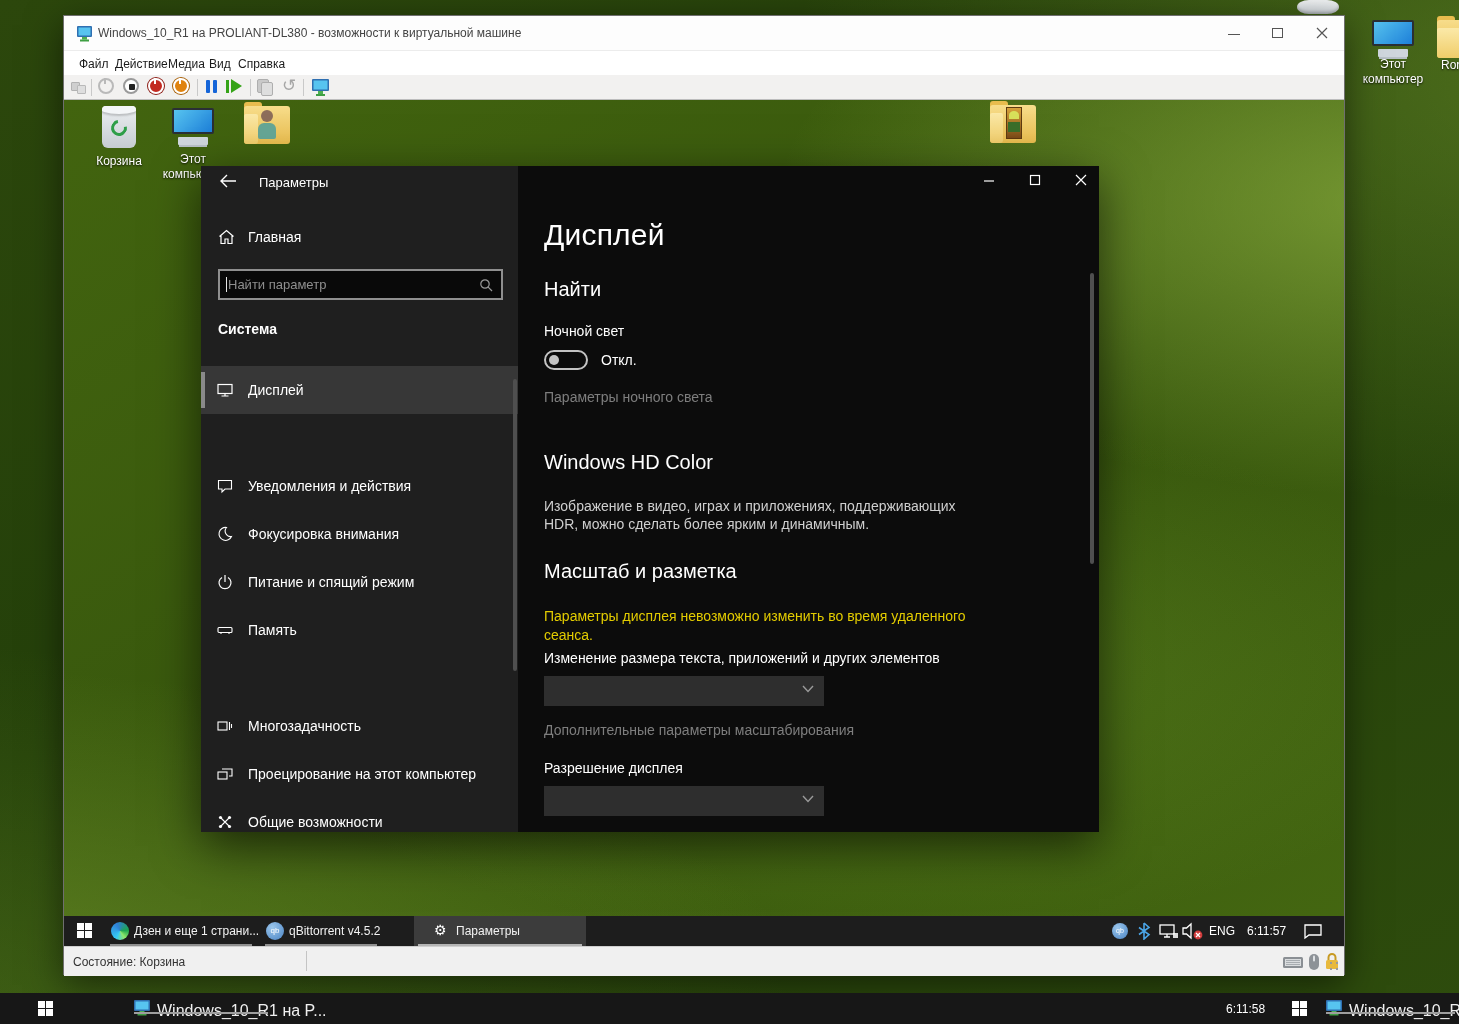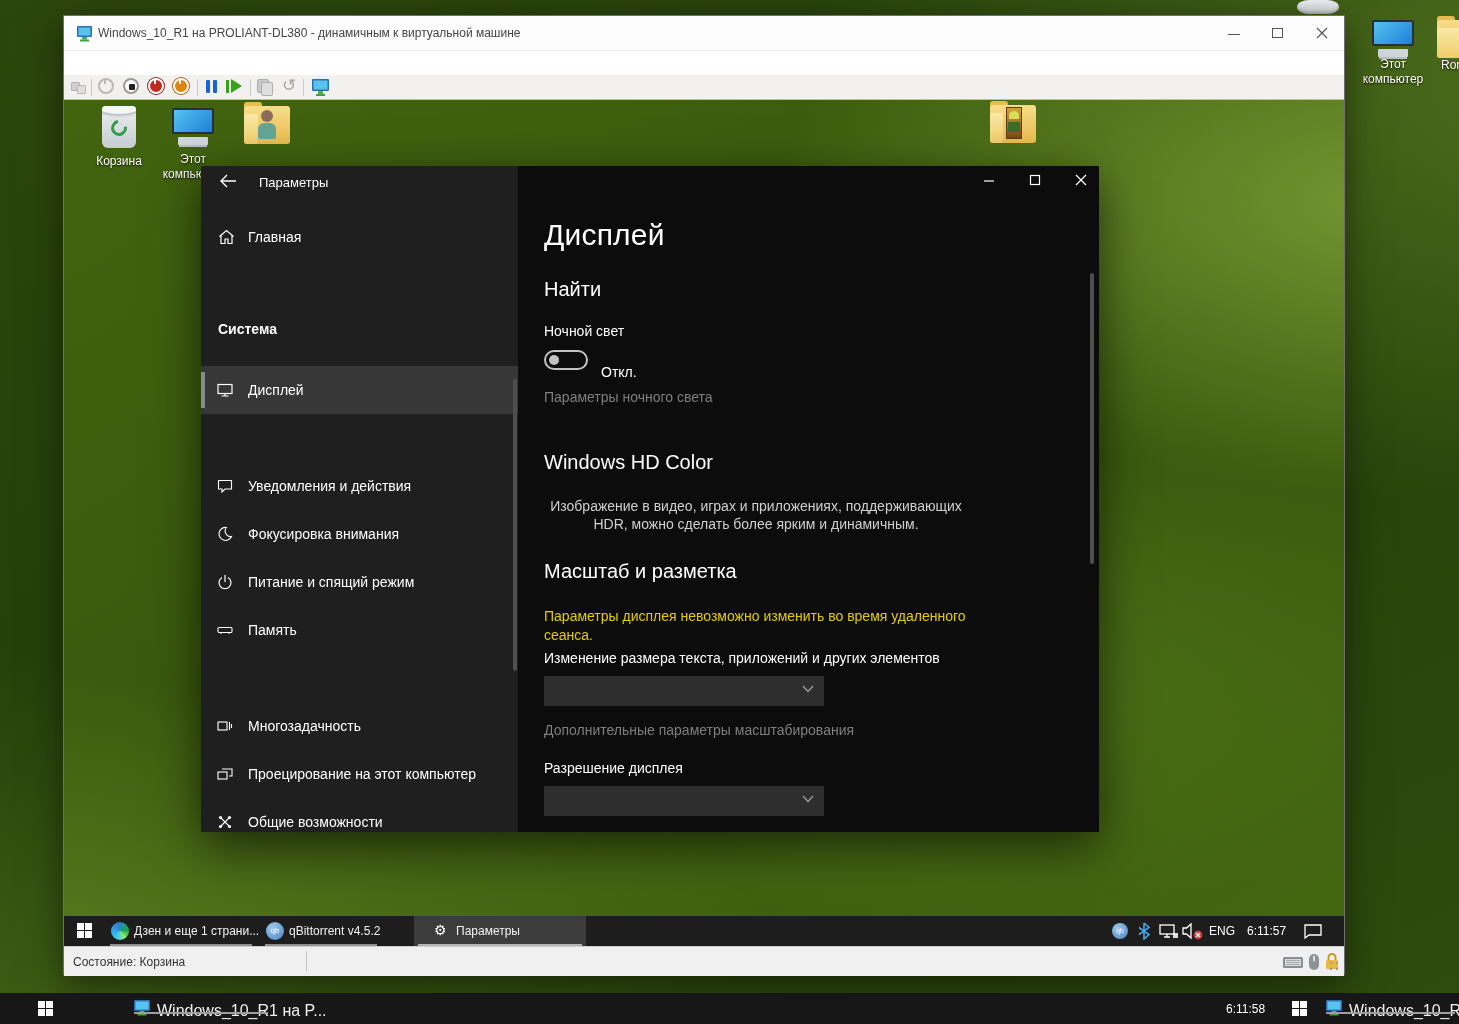--- a/index.html
+++ b/index.html
@@ -76,21 +76,21 @@
   .nav-ic { position:absolute; left:16px; top:16px; width:16px; height:16px; color:#fff; }
   .nav-lb { position:absolute; left:47px; top:16px; font-size:14px; white-space:nowrap; }
   #search-box { position:absolute; left:17px; top:103px; width:285px; height:31px; background:#090909; border:2px solid #8f8f8f; }
   #search-box input { position:absolute; left:8px; top:2px; width:240px; height:23px; background:transparent; border:none; outline:none; color:#ddd; font-size:13px; font-family:inherit; }
   #search-box input::placeholder { color:#8f8f8f; opacity:1; }
   .caret { position:absolute; left:6px; top:6px; width:1px; height:15px; background:#e6e6e6; }
   .h1 { color:#fff; font-size:30px; font-weight:300; letter-spacing:.2px; }
   .h2 { color:#fff; font-size:20px; font-weight:300; }
   .lbl { color:#fff; font-size:14px; }
   .dim { color:#7e7e7e; font-size:14px; }
-  .body-txt { color:#cfcfcf; font-size:14px; line-height:1.32;text-align:center; }
+  .body-txt { color:#cfcfcf; font-size:14px; line-height:1.32; }
   .warn { color:#e3cc00; font-size:14px; line-height:1.35; }
   .toggle { position:absolute; width:44px; height:20px; border:2px solid #c3c3c3; border-radius:10px; }
   .toggle .knob { position:absolute; left:3px; top:3px; width:10px; height:10px; border-radius:50%; background:#c3c3c3; }
   .dd { position:absolute; width:280px; height:30px; background:#2e2e2e; }
   .dd svg { position:absolute; right:10px; top:9px; }
   .sbar { position:absolute; width:4px; background:#4f4f4f; border-radius:2px; }
 
   
   #vm-taskbar { left:0; top:816px; width:1280px; height:30px; background:#1d1d1d;padding-left:34px; }
   .startlogo { display:grid; grid-template-columns:7px 7px; grid-template-rows:7px 7px; gap:1px; }
@@ -134,34 +134,41 @@
 
   <div id="vm-window" class="abs">
 
     <div id="vm-titlebar" class="abs">
       <svg class="abs" style="left:12px; top:9px;" width="18" height="17" viewBox="0 0 18 17">
         <rect x="1" y="1" width="15" height="11" rx="1" fill="#2f6fb1"></rect>
         <rect x="2.5" y="2.5" width="12" height="8" fill="#57c4f0"></rect>
         <rect x="6" y="12" width="5" height="2.5" fill="#4caf50"></rect>
         <rect x="4" y="14.5" width="9" height="2" fill="#3f9f43"></rect>
       </svg>
-      <span class="title">Windows_10_R1 на PROLIANT-DL380 - динамичным к виртуальной машине</span>
+      <span class="title">Windows_10_R1 на PROLIANT-DL380 - возможности к виртуальной машине</span>
       <div class="winbtn" style="right:88px;">
           <div class="bar"></div>
         </div>
       <div class="winbtn" style="right:44px;">
           <div class="box"></div>
         </div>
       <div class="winbtn" style="right:0;">
         <svg style="position:absolute; left:16px; top:11px;" width="12" height="12" viewBox="0 0 12 12">
           <path d="M1 1 L11 11 M11 1 L1 11" stroke="#555" stroke-width="1.2"></path>
         </svg>
       </div>
     </div>
 
+    <div id="vm-menubar" class="abs">
+      <span class="menu-item" style="left:10px;">Файл</span>
+      <span class="menu-item" style="left:46px;">Действие</span>
+      <span class="menu-item" style="left:99px;">Медиа</span>
+      <span class="menu-item" style="left:140px;">Вид</span>
+      <span class="menu-item" style="left:169px;">Справка</span>
+    </div>
 
     <div id="vm-toolbar" class="abs">
       <div class="ticon" style="left:6px;">
         <div style="position:absolute; left:1px; top:4px; width:9px; height:9px; background:#cfcfcf; border:1px solid #b2b2b2; border-radius:1px;"></div>
         <div style="position:absolute; left:7px; top:7px; width:9px; height:9px; background:#dedede; border:1px solid #b9b9b9; border-radius:1px;"></div>
       </div>
       <div class="tsep" style="left:27px;"></div>
       <div class="ticon" style="left:34px;">
           <div class="ring plain">
             <div class="stub"></div>
@@ -255,20 +262,28 @@
           </div>
           <div class="abs" style="left:58px; top:9px; color:#fff; font-size:13px;">Параметры</div>
 
           <div class="abs" style="left:0; top:55px; width:317px; height:34px;">
             <svg class="abs" style="left:17px; top:8px;" width="17" height="16" viewBox="0 0 17 16">
               <path d="M1.5 7.5 L8.5 1.5 L15.5 7.5 M3 6.5 V14.5 H7 V10 H10 V14.5 H14 V6.5" stroke="#fff" stroke-width="1.2" fill="none"></path>
             </svg>
             <span class="abs" style="left:47px; top:8px; color:#fff; font-size:14px;">Главная</span>
           </div>
 
+          <div id="search-box">
+            <div class="caret"></div>
+            <input type="text" placeholder="Найти параметр" style="">
+            <svg class="abs" style="right:8px; top:7px;" width="14" height="14" viewBox="0 0 14 14">
+              <circle cx="6" cy="6" r="4.2" stroke="#9a9a9a" stroke-width="1.2" fill="none"></circle>
+              <path d="M9.2 9.2 L13 13" stroke="#9a9a9a" stroke-width="1.2"></path>
+            </svg>
+          </div>
 
           <div class="abs" style="left:17px; top:155px; color:#fff; font-size:14px; font-weight:bold;">Система</div>
 
           <div class="nav-row sel" style="top:200px;">
             <svg class="nav-ic" viewBox="0 0 16 16">
                 <rect x="1" y="2.5" width="14" height="9" stroke="#fff" fill="none" stroke-width="1.2"></rect>
                 <path d="M8 11.5 V14 M4.5 14 H11.5" stroke="#fff" stroke-width="1.2"></path>
               </svg>
             <span class="nav-lb">Дисплей</span>
           </div>
@@ -334,21 +349,21 @@
         <div class="s-ctl" style="left:857px;"><svg width="12" height="12" viewBox="0 0 12 12">
               <path d="M1 1 L11 11 M11 1 L1 11" stroke="#fff" stroke-width="1.2"></path>
             </svg></div>
 
         <div class="abs h1" style="left:343px; top:52px;">Дисплей</div>
         <div class="abs h2" style="left:343px; top:112px;">Найти</div>
         <div class="abs lbl" style="left:343px; top:157px;">Ночной свет</div>
         <div class="toggle" style="left:343px; top:184px;">
             <div class="knob"></div>
           </div>
-        <div class="abs lbl" style="left:400px; top:198px;">Откл.</div>
+        <div class="abs lbl" style="left:400px; top:186px;">Откл.</div>
         <div class="abs dim" style="left:343px; top:223px;">Параметры ночного света</div>
 
         <div class="abs h2" style="left:343px; top:285px;">Windows HD Color</div>
         <div class="abs body-txt" style="left:343px; top:331px; width:424px;">Изображение в видео, играх и приложениях, поддерживающих HDR, можно сделать более ярким и динамичным.</div>
 
         <div class="abs h2" style="left:343px; top:394px;">Масштаб и разметка</div>
         <div class="abs warn" style="left:343px; top:441px; width:432px;">Параметры дисплея невозможно изменить во время удаленного сеанса.</div>
         <div class="abs lbl" style="left:343px; top:484px;">Изменение размера текста, приложений и других элементов</div>
         <div class="dd" style="left:343px; top:510px;">
           <span class="lbl" style="position:absolute; left:8px; top:7px;"></span>

